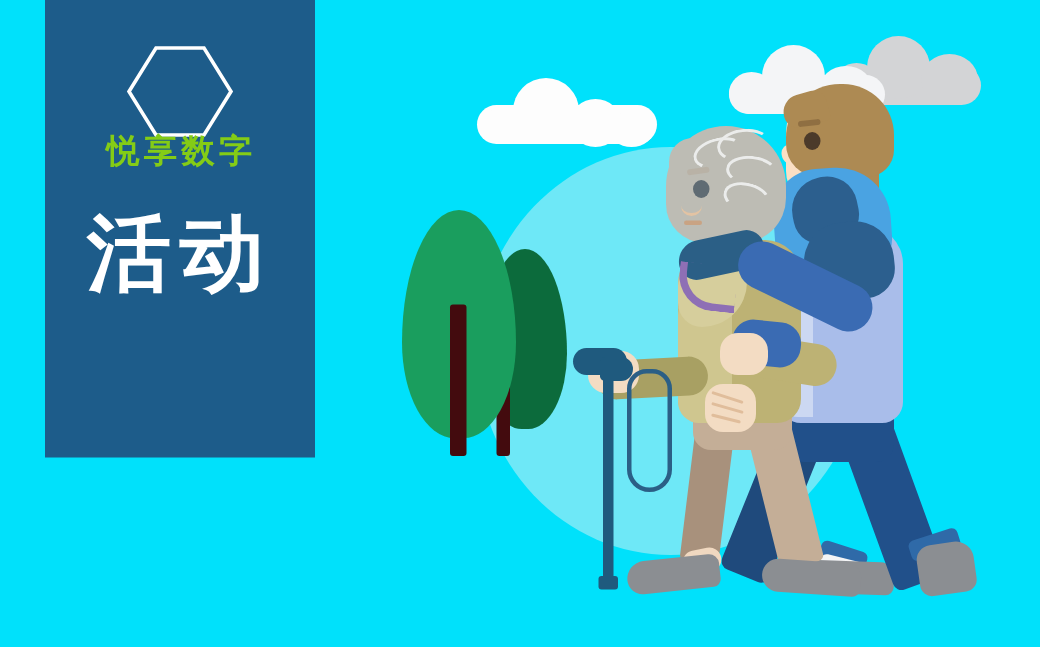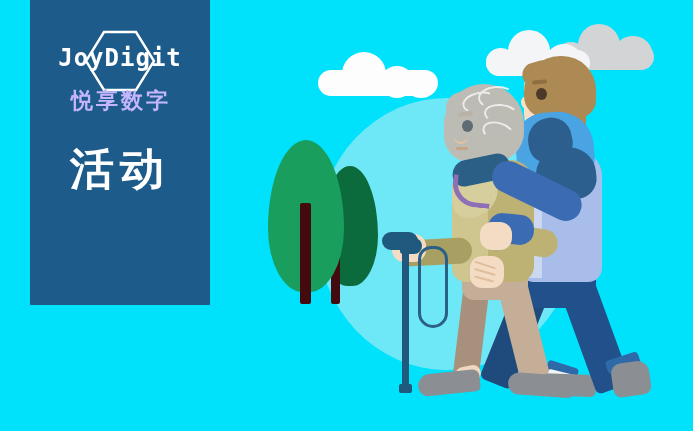--- a/index.html
+++ b/index.html
@@ -177,25 +177,25 @@
     width:72px;height:62px;
   }
   .hexmark svg{display:block;}
   .logo-text{
     position:absolute;left:0;top:16px;width:180px;text-align:center;
     color:#ffffff;font-size:24px;font-weight:700;letter-spacing:1px;
     font-family:"DejaVu Sans Mono","Liberation Mono",monospace;
   }
   .logo-sub{
     position:absolute;left:0;top:58px;width:182px;text-align:center;
-    color:#c4b5fd;font-size:22px;font-weight:700;letter-spacing:3px;
+    color:#84cc16;font-size:22px;font-weight:700;letter-spacing:3px;
   }
   .panel-title{
     position:absolute;left:0;top:134px;width:180px;text-align:center;
-    color:#ffffff;font-size:44px;font-weight:700;line-height:70px;
+    color:#ffffff;font-size:56px;font-weight:700;line-height:70px;
     letter-spacing:6px;
   }
   .panel-title span{display:block;}
 </style>
 </head>
 <body>
 
 <div class="poster">
 
   <div class="scene">
@@ -306,21 +306,20 @@
   </div>
 
   <div class="panel">
 
     <div class="logo-wrap">
       <div class="hexmark">
         <svg width="72" height="62" viewBox="0 0 72 62">
           <polygon points="20,2 52,2 70,31 52,60 20,60 2,31" fill="none" stroke="#ffffff" stroke-width="2.4"></polygon>
         </svg>
       </div>
-      <div class="logo-text">JoyDigit</div>
       <div class="logo-sub">悦享数字</div>
     </div>
 
     <div class="panel-title">
       <span>活动</span>
     </div>
   </div>
 
 </div>
 

